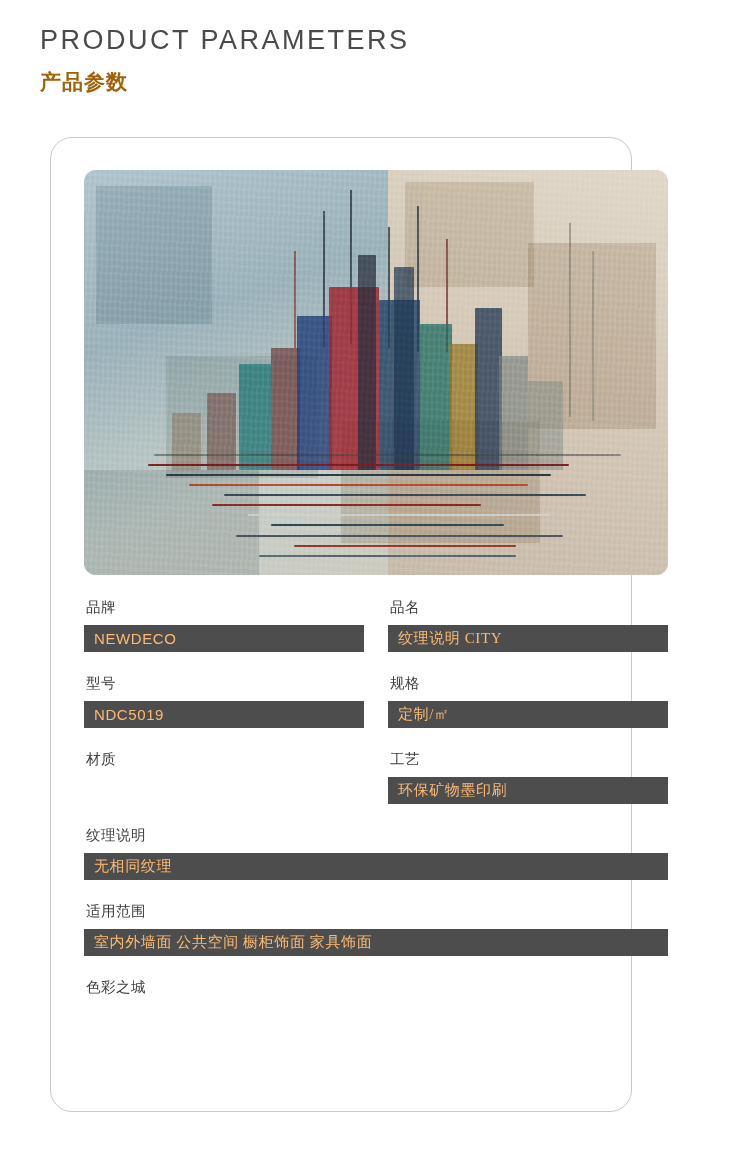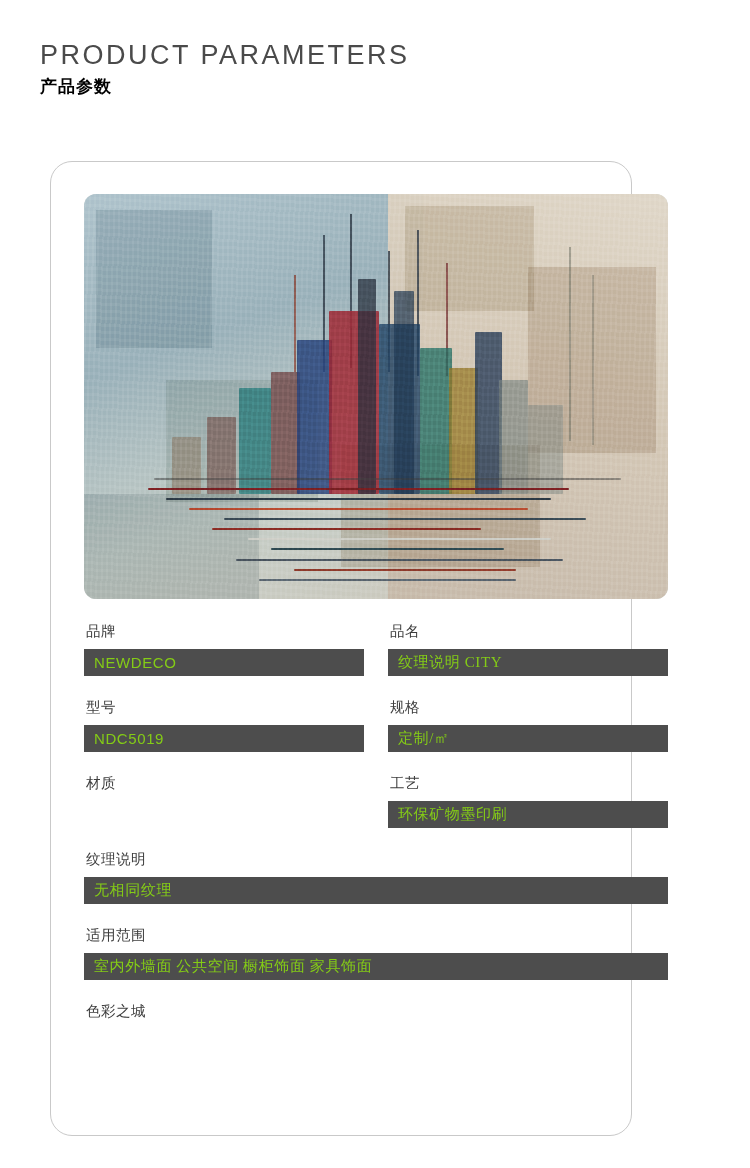--- a/index.html
+++ b/index.html
@@ -11,42 +11,42 @@
     width: 750px;
     height: 1168px;
     font-family: "Liberation Sans", sans-serif;
     color: #2b2b2b;
     position: relative;
     overflow: hidden;
   }
 
   
   .header {
-    padding: 40px 0 0 40px;
+    padding: 25px 0 0 40px;
   }
   .header-en {
     font-size: 27px;
     letter-spacing: 2.5px;
     color: #4a4a4a;
     font-weight: 400;
     line-height: 1.15;
   }
   .header-cn {
-    font-size: 17px;
+    font-size: 21px;
     font-weight: bold;
-    color: #000000;
-    margin-top: 4px;
+    color: #a16207;
+    margin-top: 12px;
     letter-spacing: 1px;
   }
 
   
   .card {
     position: absolute;
     left: 50px;
-    top: 161px;
+    top: 137px;
     width: 582px;
     height: 975px;
     border: 1px solid #c9c9c9;
     border-radius: 22px;
     box-sizing: border-box;
     background: #fff;
   }
 
   
   .artwork {
@@ -118,21 +118,21 @@
   .spec-cell.full { flex: 1 1 100%; }
   .spec-label {
     font-size: 14.5px;
     color: #3d3d3d;
     margin-bottom: 8px;
     padding-left: 2px;
     letter-spacing: .5px;
   }
   .spec-value {
     background: #4d4d4d;
-    color: #84cc16;
+    color: #fdba74;
     font-size: 15px;
     line-height: 27px;
     height: 27px;
     padding: 0 10px;
     letter-spacing: .6px;
     white-space: nowrap;
     overflow: hidden;
     text-overflow: ellipsis;
     font-family: "Liberation Serif", serif;
   }

